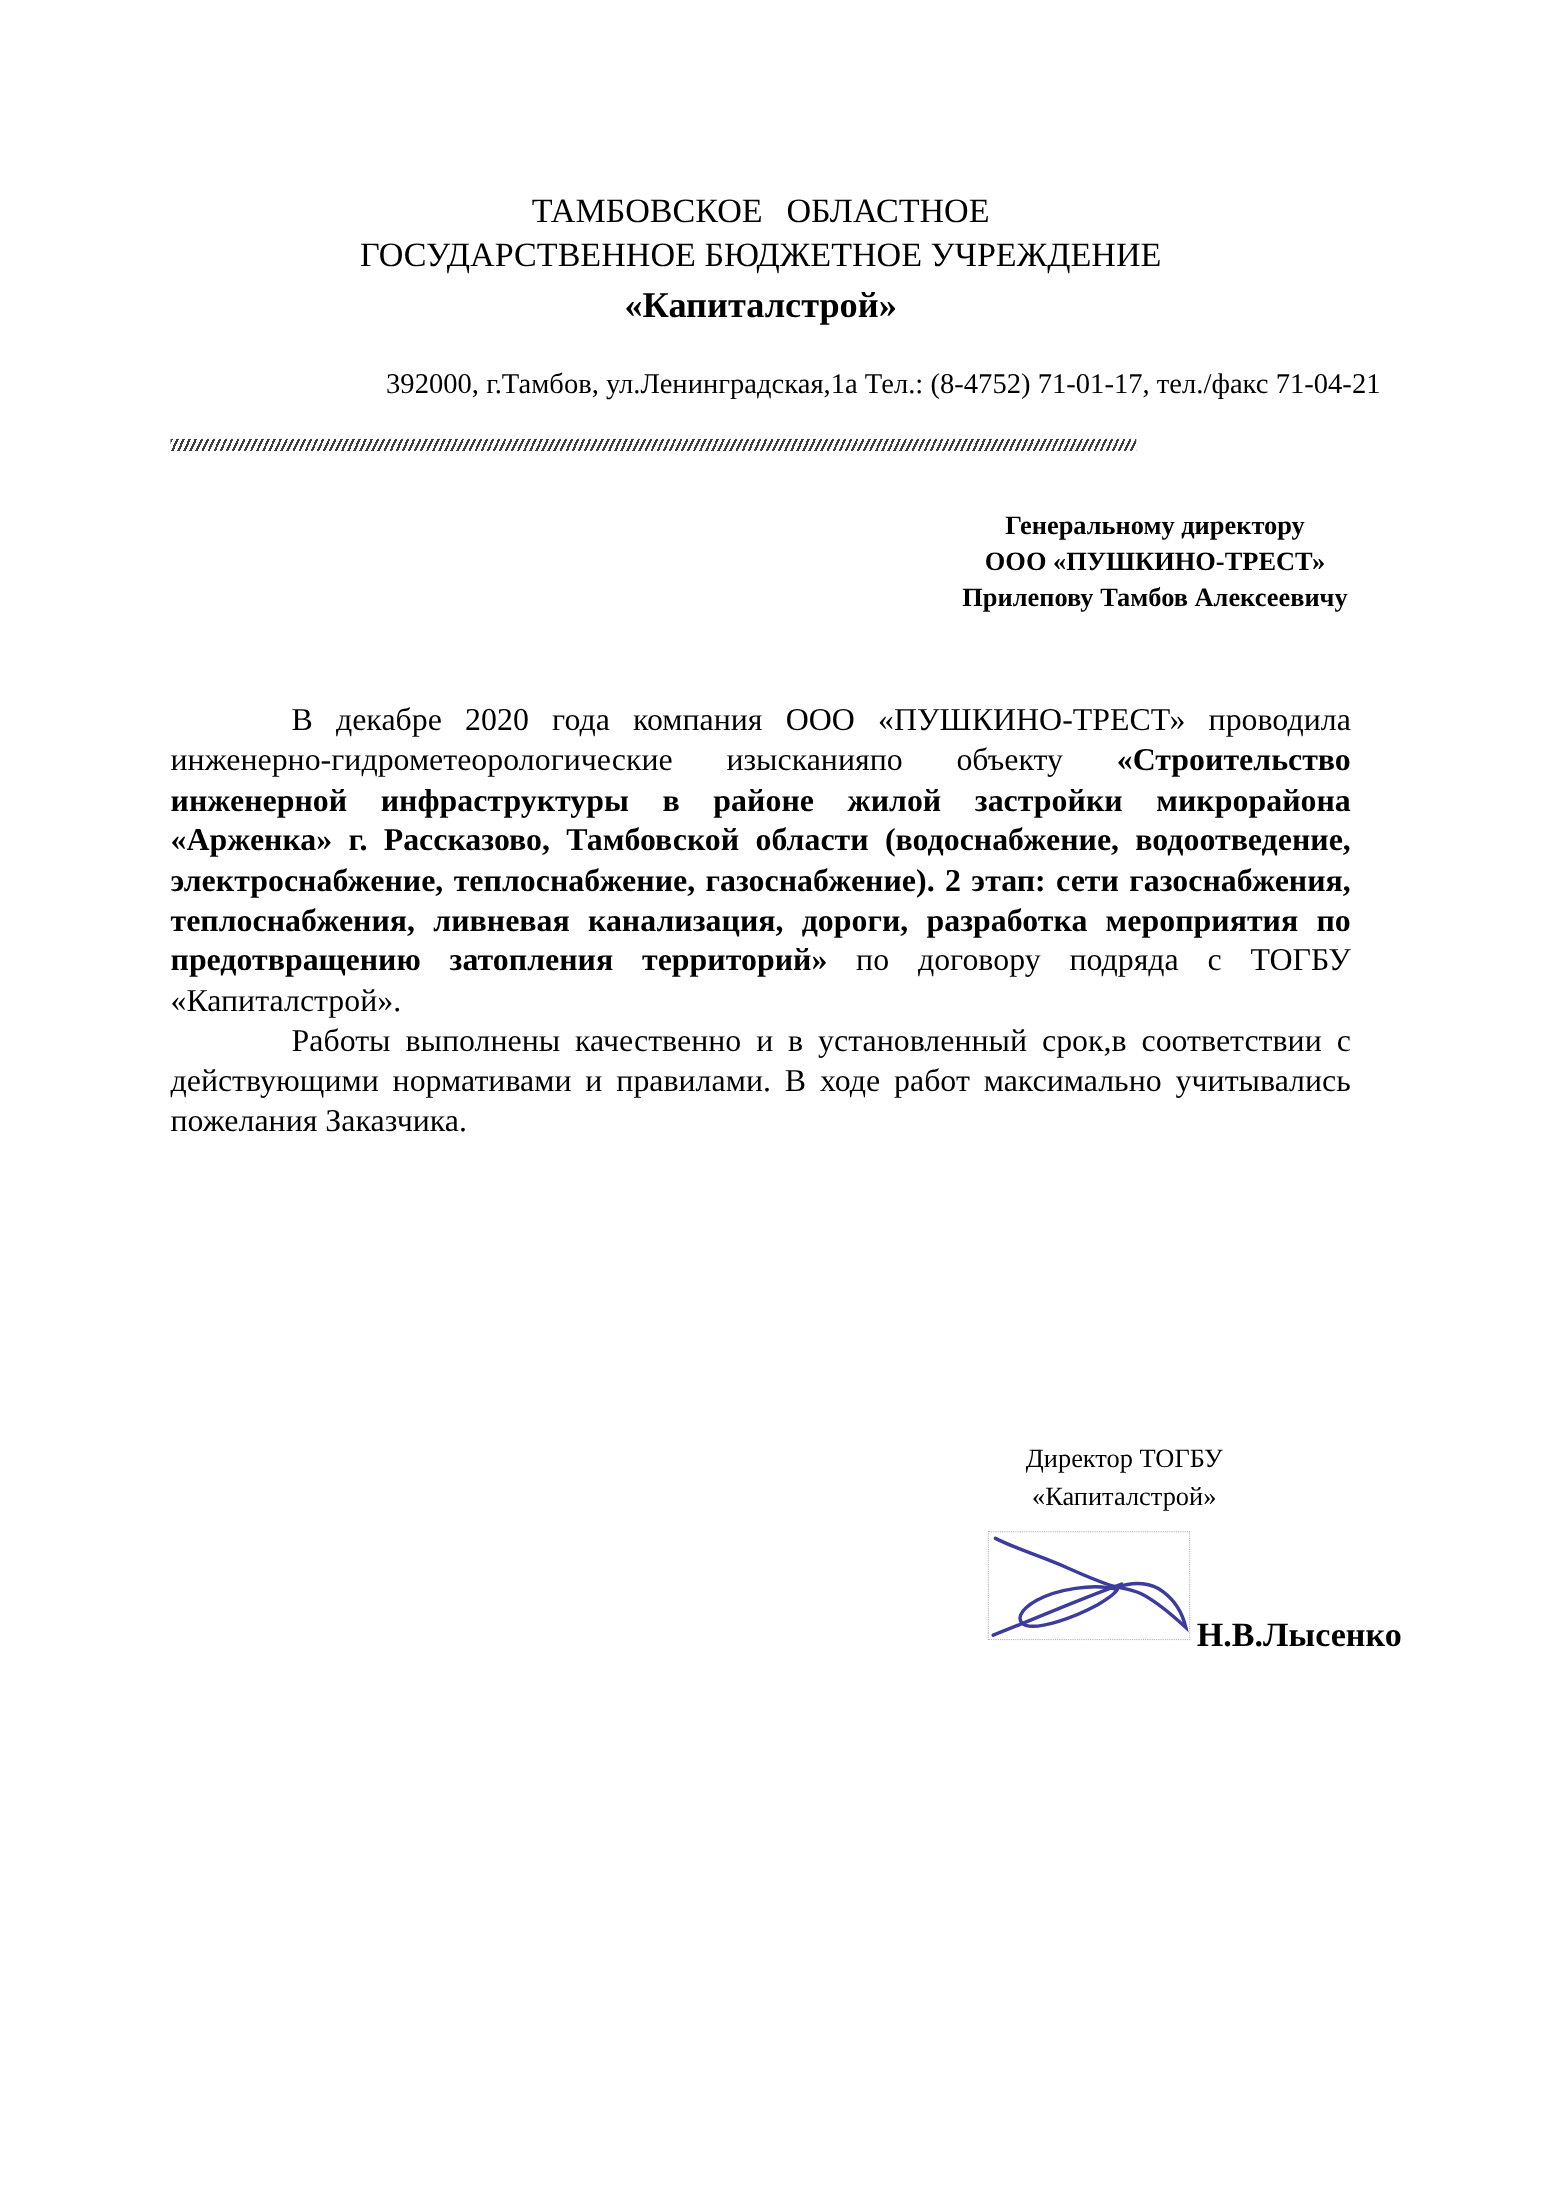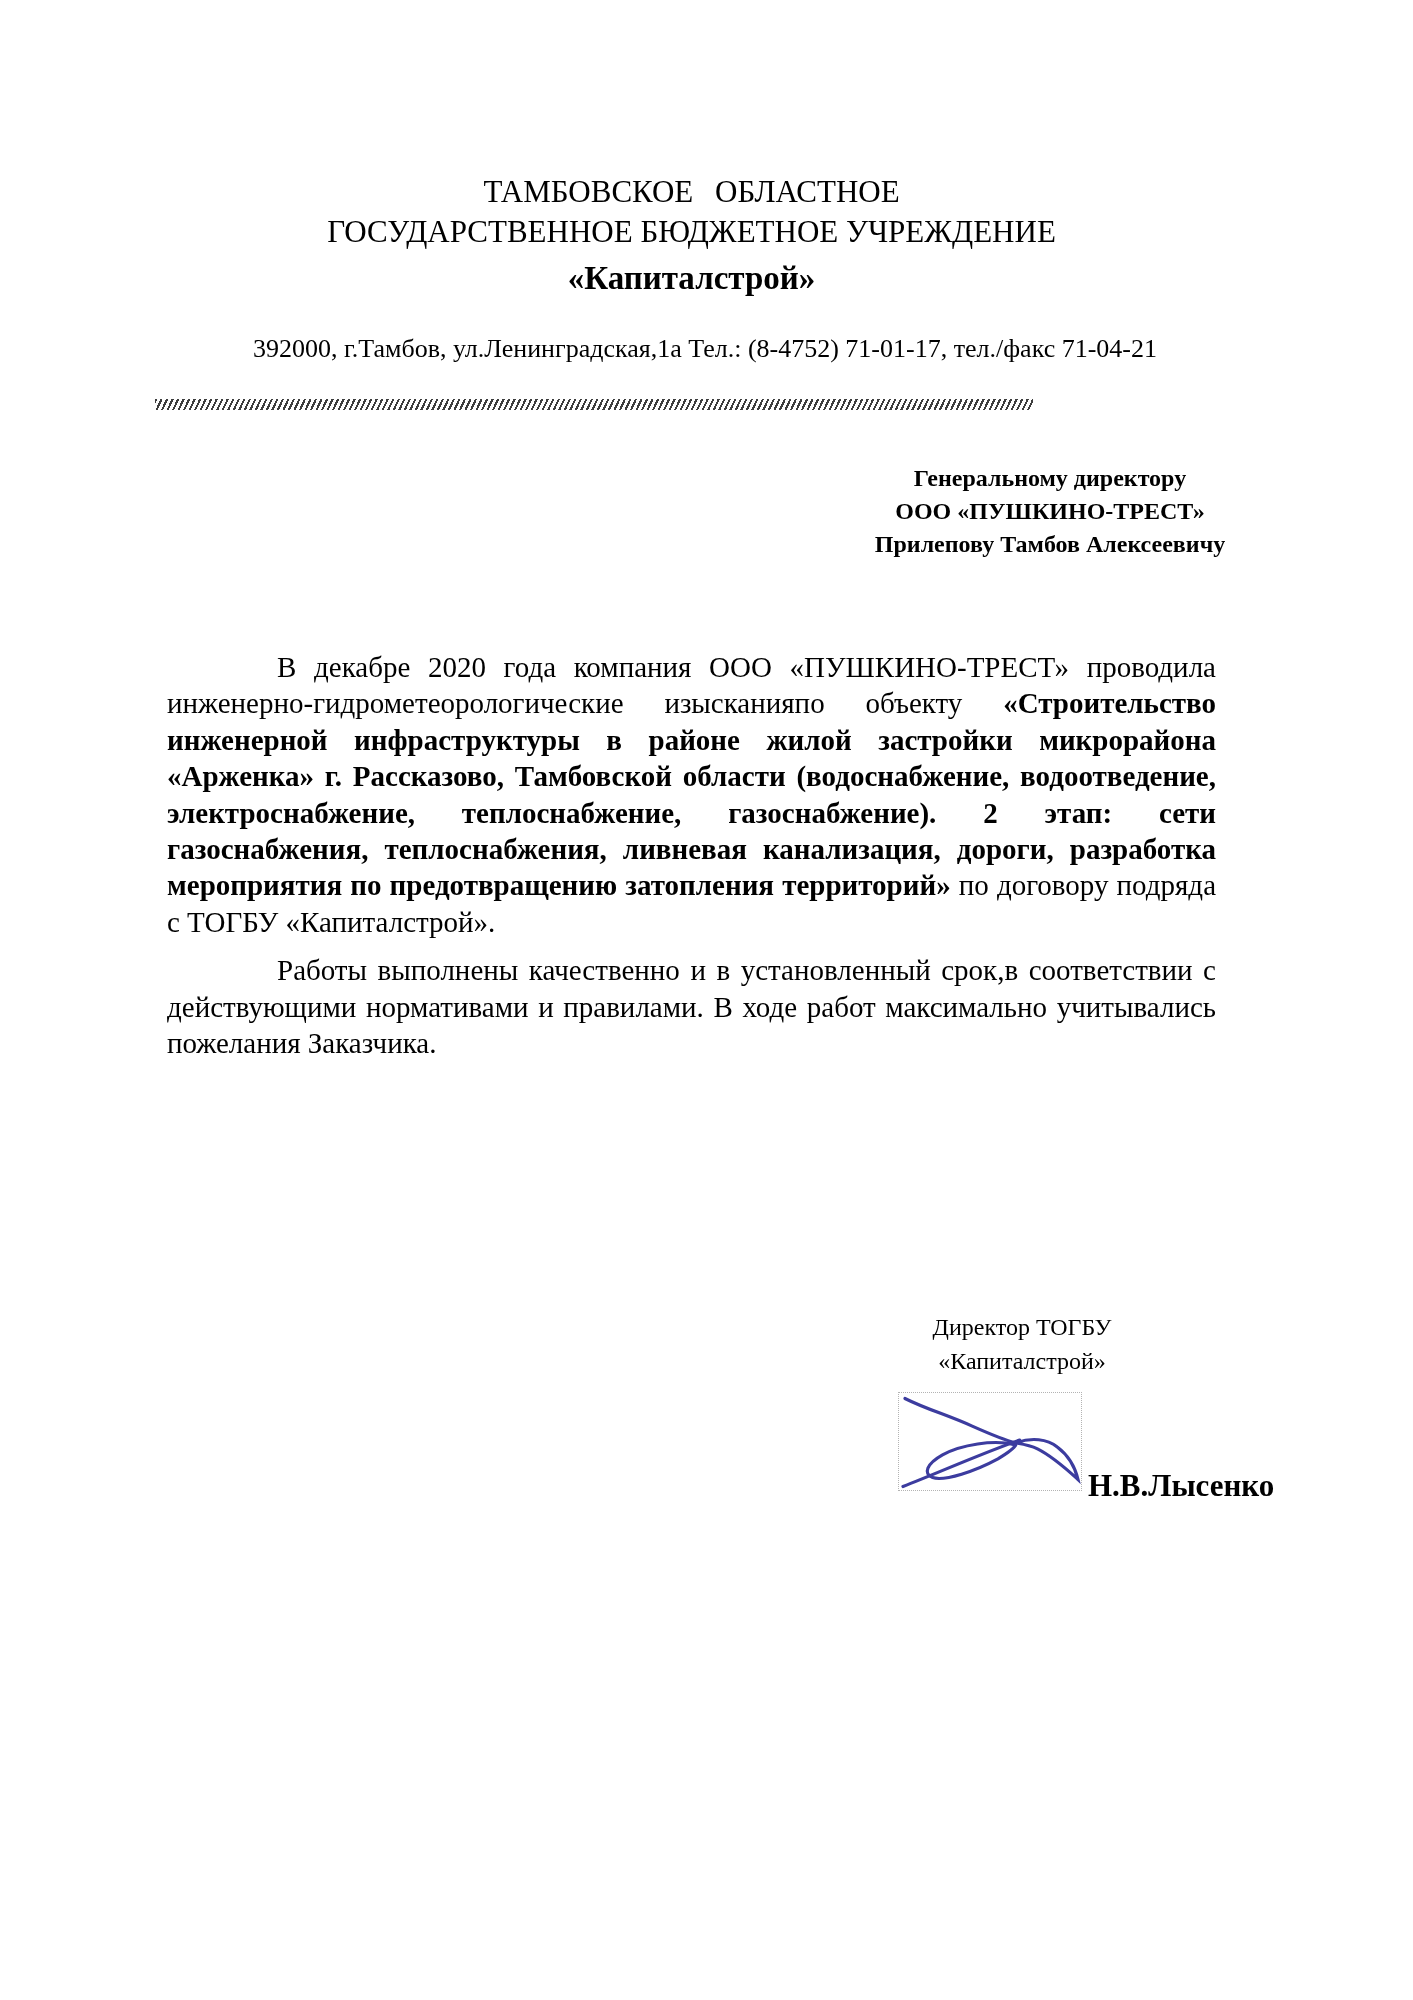--- a/index.html
+++ b/index.html
@@ -15,37 +15,37 @@
   }
   
   .org-block{
     position:absolute;left:155px;top:172px;width:1073px;
     text-align:center;line-height:40px;font-size:31px;
   }
   .org-line1{word-spacing:0.45em;}
   .org-line3{font-weight:bold;font-size:33px;margin-top:6px;}
   .addr-block{
     position:absolute;left:155px;top:332px;width:1100px;
-    font-size:26px;line-height:33px;text-align:center;
+    font-size:26px;line-height:33px;text-align:right;
   }
   .divider{
     position:absolute;left:155px;top:399px;width:878px;height:11px;
     background:repeating-linear-gradient(115deg,#3d3d3d 0px,#3d3d3d 2px,#ffffff 2px,#ffffff 5px);
   }
   
   .recipient{
     position:absolute;top:462px;right:168px;width:470px;
     text-align:center;font-weight:bold;font-size:24px;line-height:33px;
   }
   
   .body-text{
     position:absolute;left:155px;top:637px;width:1073px;
     font-size:29px;line-height:36.4px;text-align:justify;
   }
-  .body-paragraph{margin:12px;text-indent:110px;}
+  .body-paragraph{margin:0;text-indent:110px;}
   
   .sig-title{
     position:absolute;left:822px;top:1310px;width:400px;
     text-align:center;font-size:24px;line-height:34px;
   }
   .sig-box{
     position:absolute;left:898px;top:1392px;width:184px;height:99px;
     border:1px dotted #b3b3b3;box-sizing:border-box;
   }
   .sig-box svg{display:block;width:100%;height:100%;}

